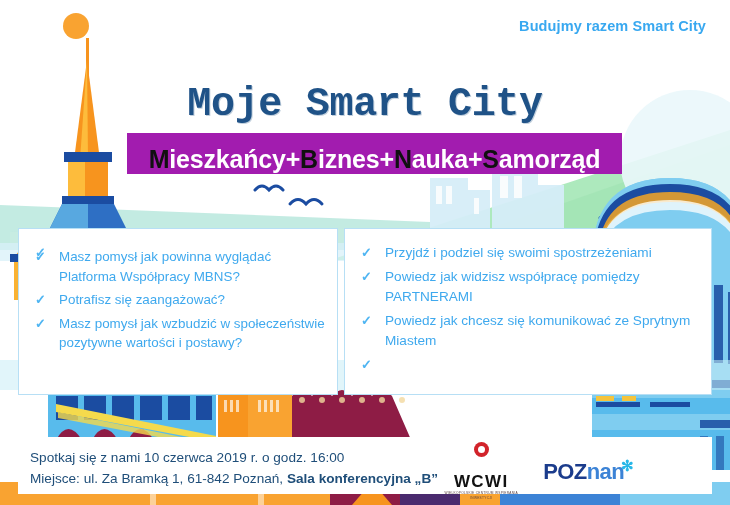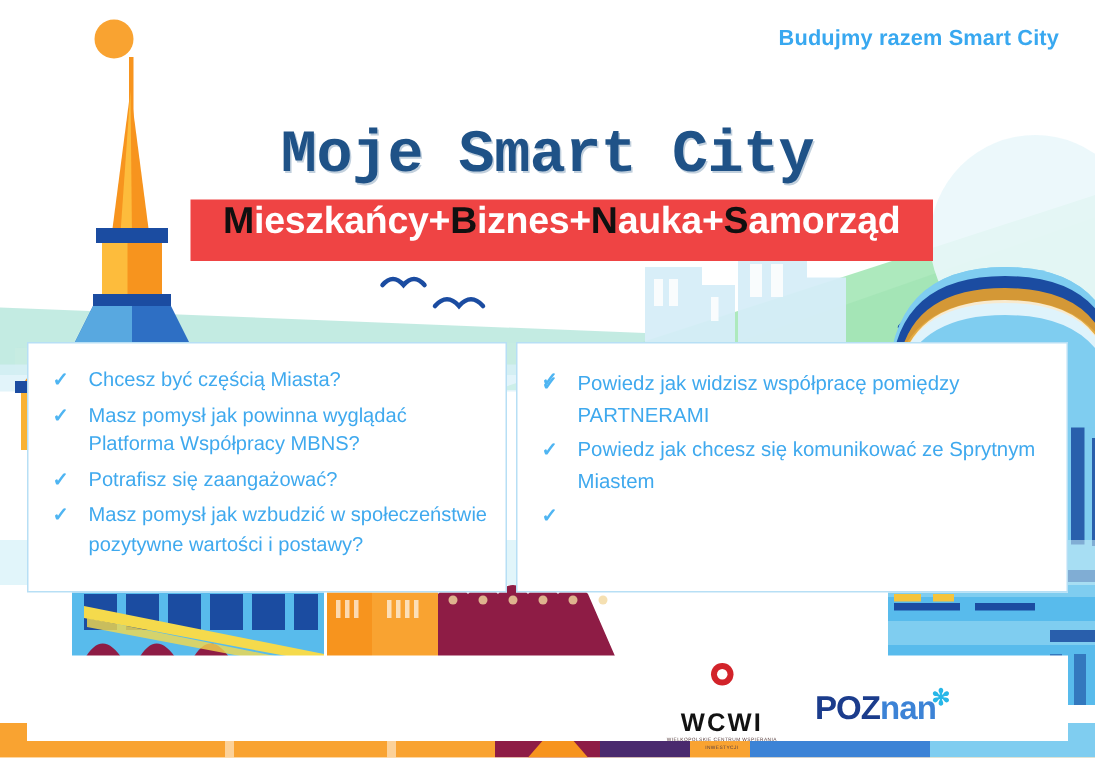--- a/index.html
+++ b/index.html
@@ -21,21 +21,21 @@
     white-space:nowrap;
   }
   .main-title{
     position:absolute;left:0;top:55px;width:730px;text-align:center;
     font-size:40px;font-weight:bold;color:#1F5287;letter-spacing:-.3px;
     text-shadow:1px 1px 0 rgba(120,150,180,.45);
     font-family:Liberation Mono, monospace;
   }
   .banner{
     position:absolute;left:127px;top:133px;width:495px;height:41px;
-    background:#ef4444;display:flex;align-items:flex-start;justify-content:center;
+    background:#a21caf;display:flex;align-items:flex-end;justify-content:center;
   }
   .banner-text{
     font-size:25px;font-weight:bold;color:#ffffff;white-space:nowrap;
     letter-spacing:-.2px;
   }
   .banner-text .cap{color:#101010;}
 
   
   .qbox{
     position:absolute;background:#ffffff;border:1px solid #B7DFF5;
@@ -277,57 +277,61 @@
   <div class="banner">
     <div class="banner-text">
       <span class="cap">M</span><span>ieszkańcy</span><span>+</span><span class="cap">B</span><span>iznes</span><span>+</span><span class="cap">N</span><span>auka</span><span>+</span><span class="cap">S</span><span>amorząd</span>
     </div>
   </div>
 
   <div class="qbox" id="qbox-left">
     <ul class="qlist">
       <li class="qitem">
         <span class="check">✓</span>
-        <span>Chcesz być częścią Miasta?</span>
       </li>
       <li class="qitem">
         <span class="check">✓</span>
         <span>Masz pomysł jak powinna wyglądać Platforma Współpracy MBNS?</span>
       </li>
       <li class="qitem">
         <span class="check">✓</span>
         <span>Potrafisz się zaangażować?</span>
       </li>
       <li class="qitem">
         <span class="check">✓</span>
         <span>Masz pomysł jak wzbudzić w społeczeństwie pozytywne wartości i postawy?</span>
       </li>
     </ul>
   </div>
 
   <div class="qbox" id="qbox-right">
     <ul class="qlist">
       <li class="qitem">
         <span class="check">✓</span>
+        <span>Przyjdź i podziel się swoimi spostrzeżeniami</span>
       </li>
       <li class="qitem">
         <span class="check">✓</span>
         <span>Powiedz jak widzisz współpracę pomiędzy PARTNERAMI</span>
       </li>
       <li class="qitem">
         <span class="check">✓</span>
         <span>Powiedz jak chcesz się komunikować ze Sprytnym Miastem</span>
       </li>
       <li class="qitem">
         <span class="check">✓</span>
       </li>
     </ul>
   </div>
 
   <div class="footer">
+    <div class="footer-lines">
+      <div>Spotkaj się z nami 10 czerwca 2019 r. o godz. 16:00</div>
+      <div><span>Miejsce: ul. Za Bramką 1, 61-842 Poznań, </span><b>Sala konferencyjna „B”</b></div>
+    </div>
 
     <div class="logos">
       <div class="wcwi">
         <div class="wcwi-mark"></div>
         <div class="wcwi-name">WCWI</div>
         <div class="wcwi-sub">WIELKOPOLSKIE CENTRUM WSPIERANIA INWESTYCJI</div>
       </div>
       <div class="poznan"><span class="poz">POZ</span><span class="nan">nan</span><span class="star">✻</span></div>
     </div>
   </div>

